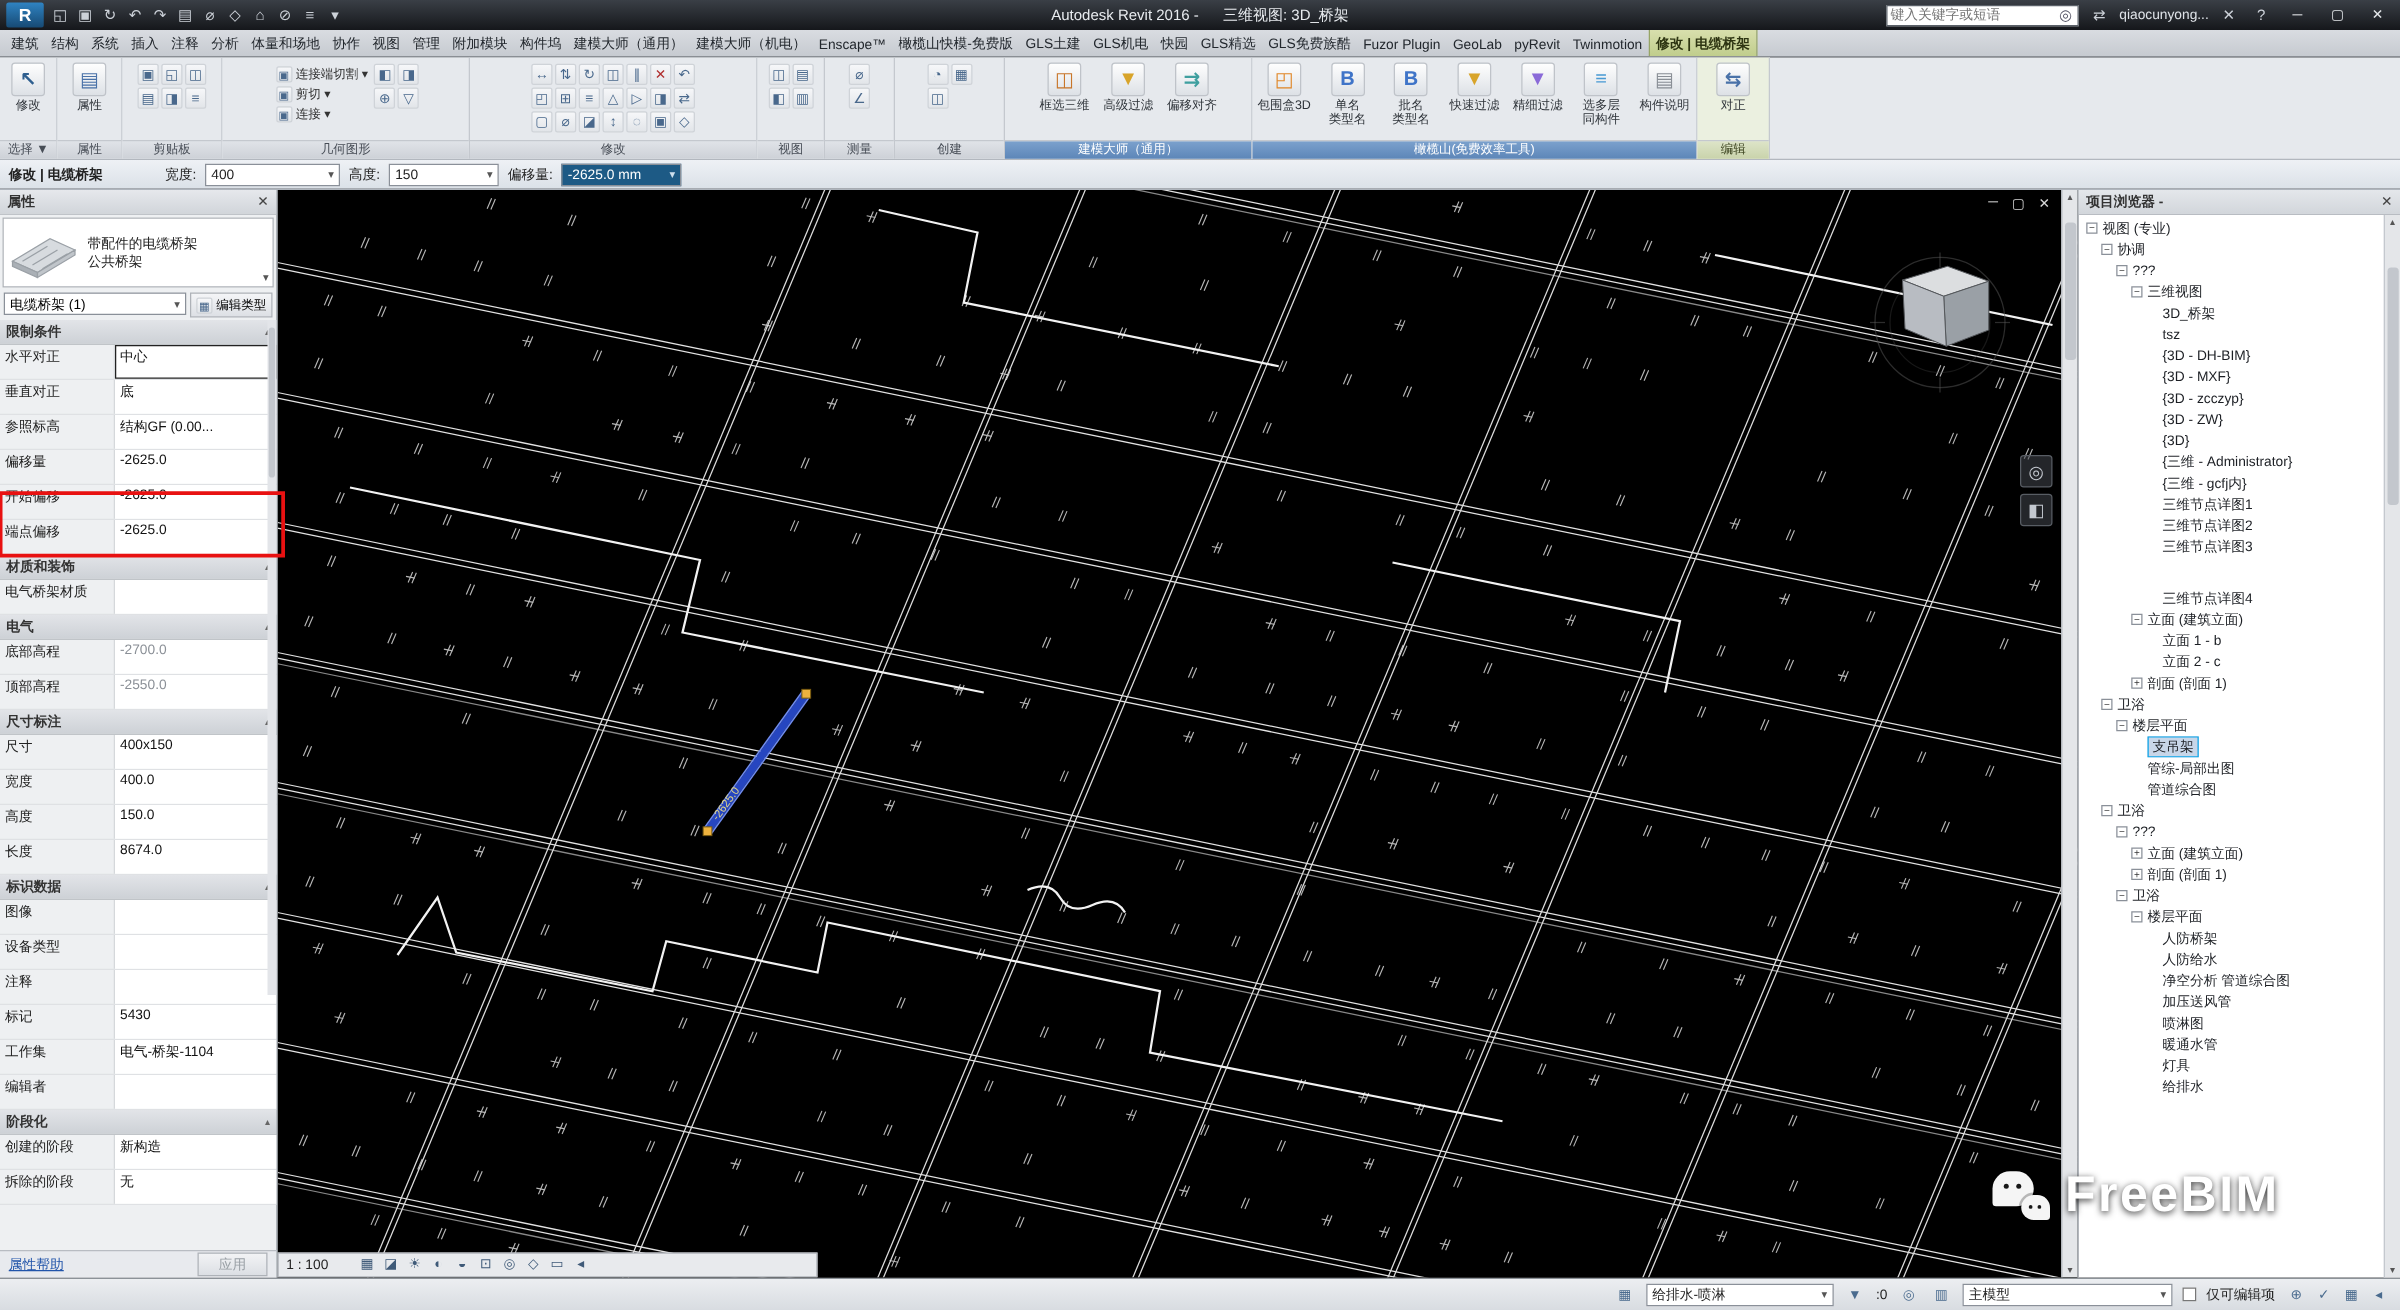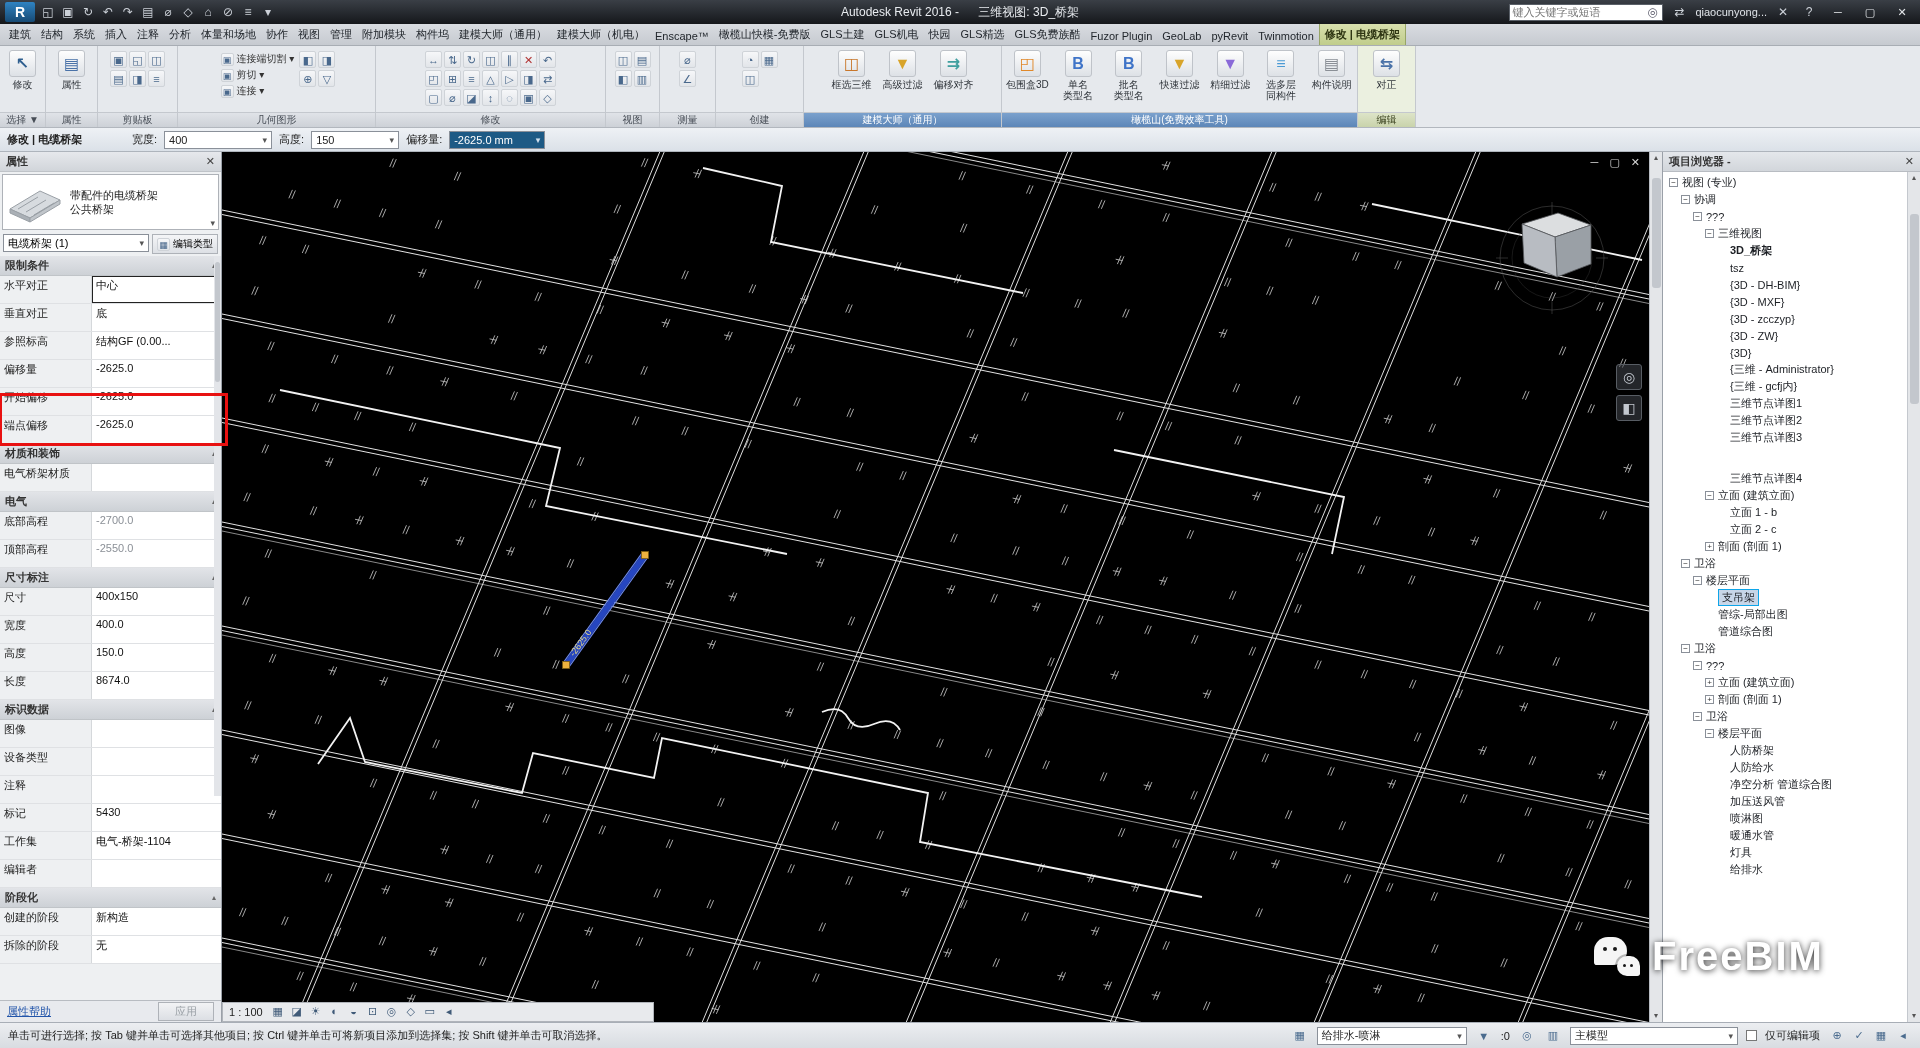--- a/index.html
+++ b/index.html
@@ -93,21 +93,21 @@
 .cscroll .sarr{font-size:8px;color:#555;height:12px;line-height:12px}
 .cscroll .sthumb{width:9px;height:110px;background:#c3c7cd;border-radius:3px;margin-top:14px}
 .cscroll .ssp{flex:1}
 
 
 .brtitle{height:20px;background:linear-gradient(#e4e7eb,#d2d6db);display:flex;align-items:center;justify-content:space-between;padding:0 6px;font-size:11px;font-weight:bold;color:#333;border-bottom:1px solid #b8bcc2}
 .tree{flex:1;overflow:hidden;padding:2px 14px 0 2px;position:relative}
 .trow{height:17px;display:flex;align-items:center;font-size:11px;white-space:nowrap;color:#1c1f24;overflow:hidden}
 .texp{width:9px;height:9px;border:1px solid #8a9099;background:#fff;font-size:8px;line-height:7px;text-align:center;margin-right:4px;color:#333;flex:0 0 auto}
 .texp-sp{width:13px;flex:0 0 auto}
-.trow.bold .tlabel{font-weight:bold}
+.trow.bold .tlabel{font-weight:normal}
 .trow.sel .tlabel{background:#c8d6e8;border:1px solid #0ea5e9;padding:0 3px}
 .brscroll{position:absolute;right:0;top:20px;bottom:0;width:13px;background:#e4e6e9;border-left:1px solid #c4c8ce;display:flex;flex-direction:column;align-items:center}
 .brscroll .sarr{font-size:8px;color:#555;height:12px;line-height:12px}
 .brscroll .sthumb{width:9px;height:190px;background:#c3c7cd;border-radius:3px;margin-top:30px}
 .brscroll .ssp{flex:1}
 
 
 .statusbar{height:26px;background:linear-gradient(#eceef1,#d8dce1);border-top:1px solid #a8aeb6;display:flex;align-items:center;gap:8px;padding:0 8px;font-size:12px;color:#222}
 .flex-sp{flex:1}
 .sbicon{width:18px;text-align:center;color:#4a6b8e;font-size:11px}
@@ -1794,21 +1794,21 @@
     <div class="wctrl">
       <span>─</span>
       <span>▢</span>
       <span>✕</span>
     </div>
     <div class="navbar">
       <div class="navbtn">◎</div>
       <div class="navbtn">◧</div>
     </div>
     <div class="viewbar">
-      <span style="margin-right:4px">1 : 100</span>
+      <span style="margin-right:20px">1 : 100</span>
       <span id="viewbaricons" style="display:flex;gap:3px">
           <span class="vicon">▦</span>
           <span class="vicon">◪</span>
           <span class="vicon">☀</span>
           <span class="vicon">◐</span>
           <span class="vicon">◒</span>
           <span class="vicon">⊡</span>
           <span class="vicon">◎</span>
           <span class="vicon">◇</span>
           <span class="vicon">▭</span>
@@ -1993,21 +1993,20 @@
     <div class="brscroll">
       <div class="sarr">▴</div>
       <div class="sthumb"></div>
       <div class="ssp"></div>
       <div class="sarr">▾</div>
     </div>
   </div>
 </div>
 
 <div class="statusbar">
-  <span class="sblabel">单击可进行选择; 按 Tab 键并单击可选择其他项目; 按 Ctrl 键并单击可将新项目添加到选择集; 按 Shift 键并单击可取消选择。</span>
   <span class="flex-sp"></span>
   <span class="sbicon">▦</span>
   <div class="combo" style="width:150px">
     <span>给排水-喷淋</span>
     <span class="arr">▾</span>
   </div>
   <span class="sbicon">▼</span>
   <span class="sblabel">:0</span>
   <span class="sbicon">◎</span>
   <span class="sbicon">▥</span>

